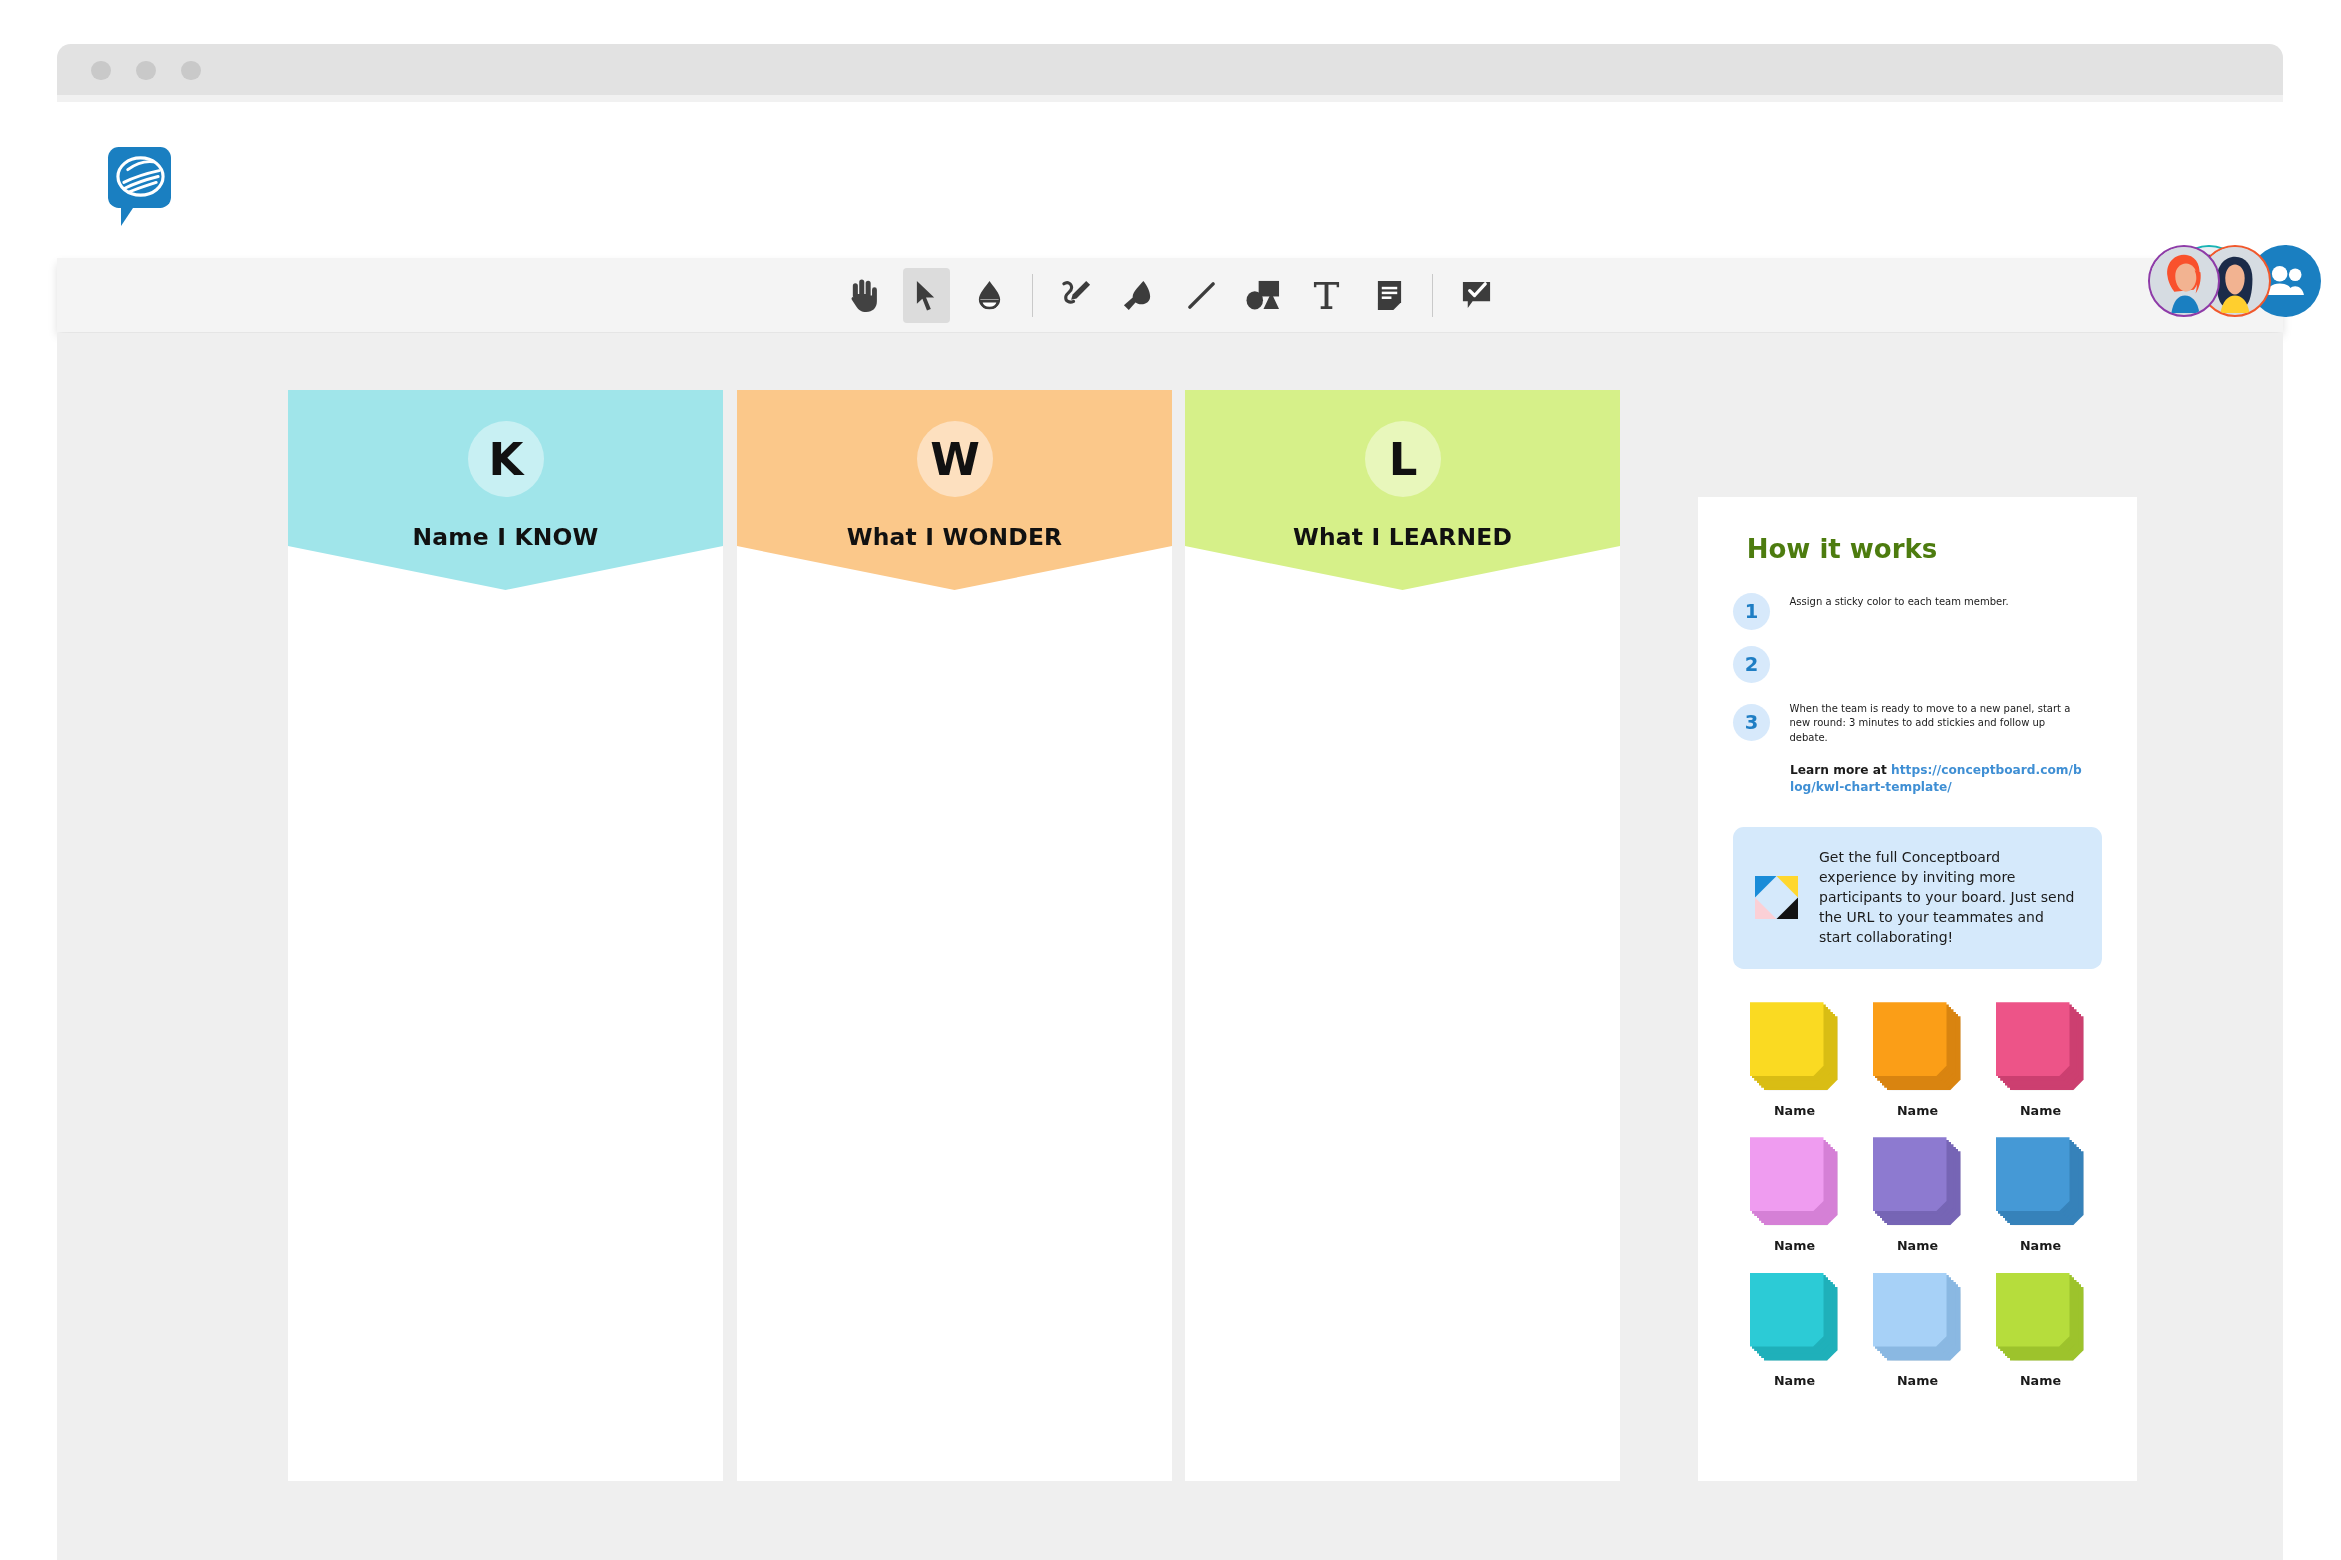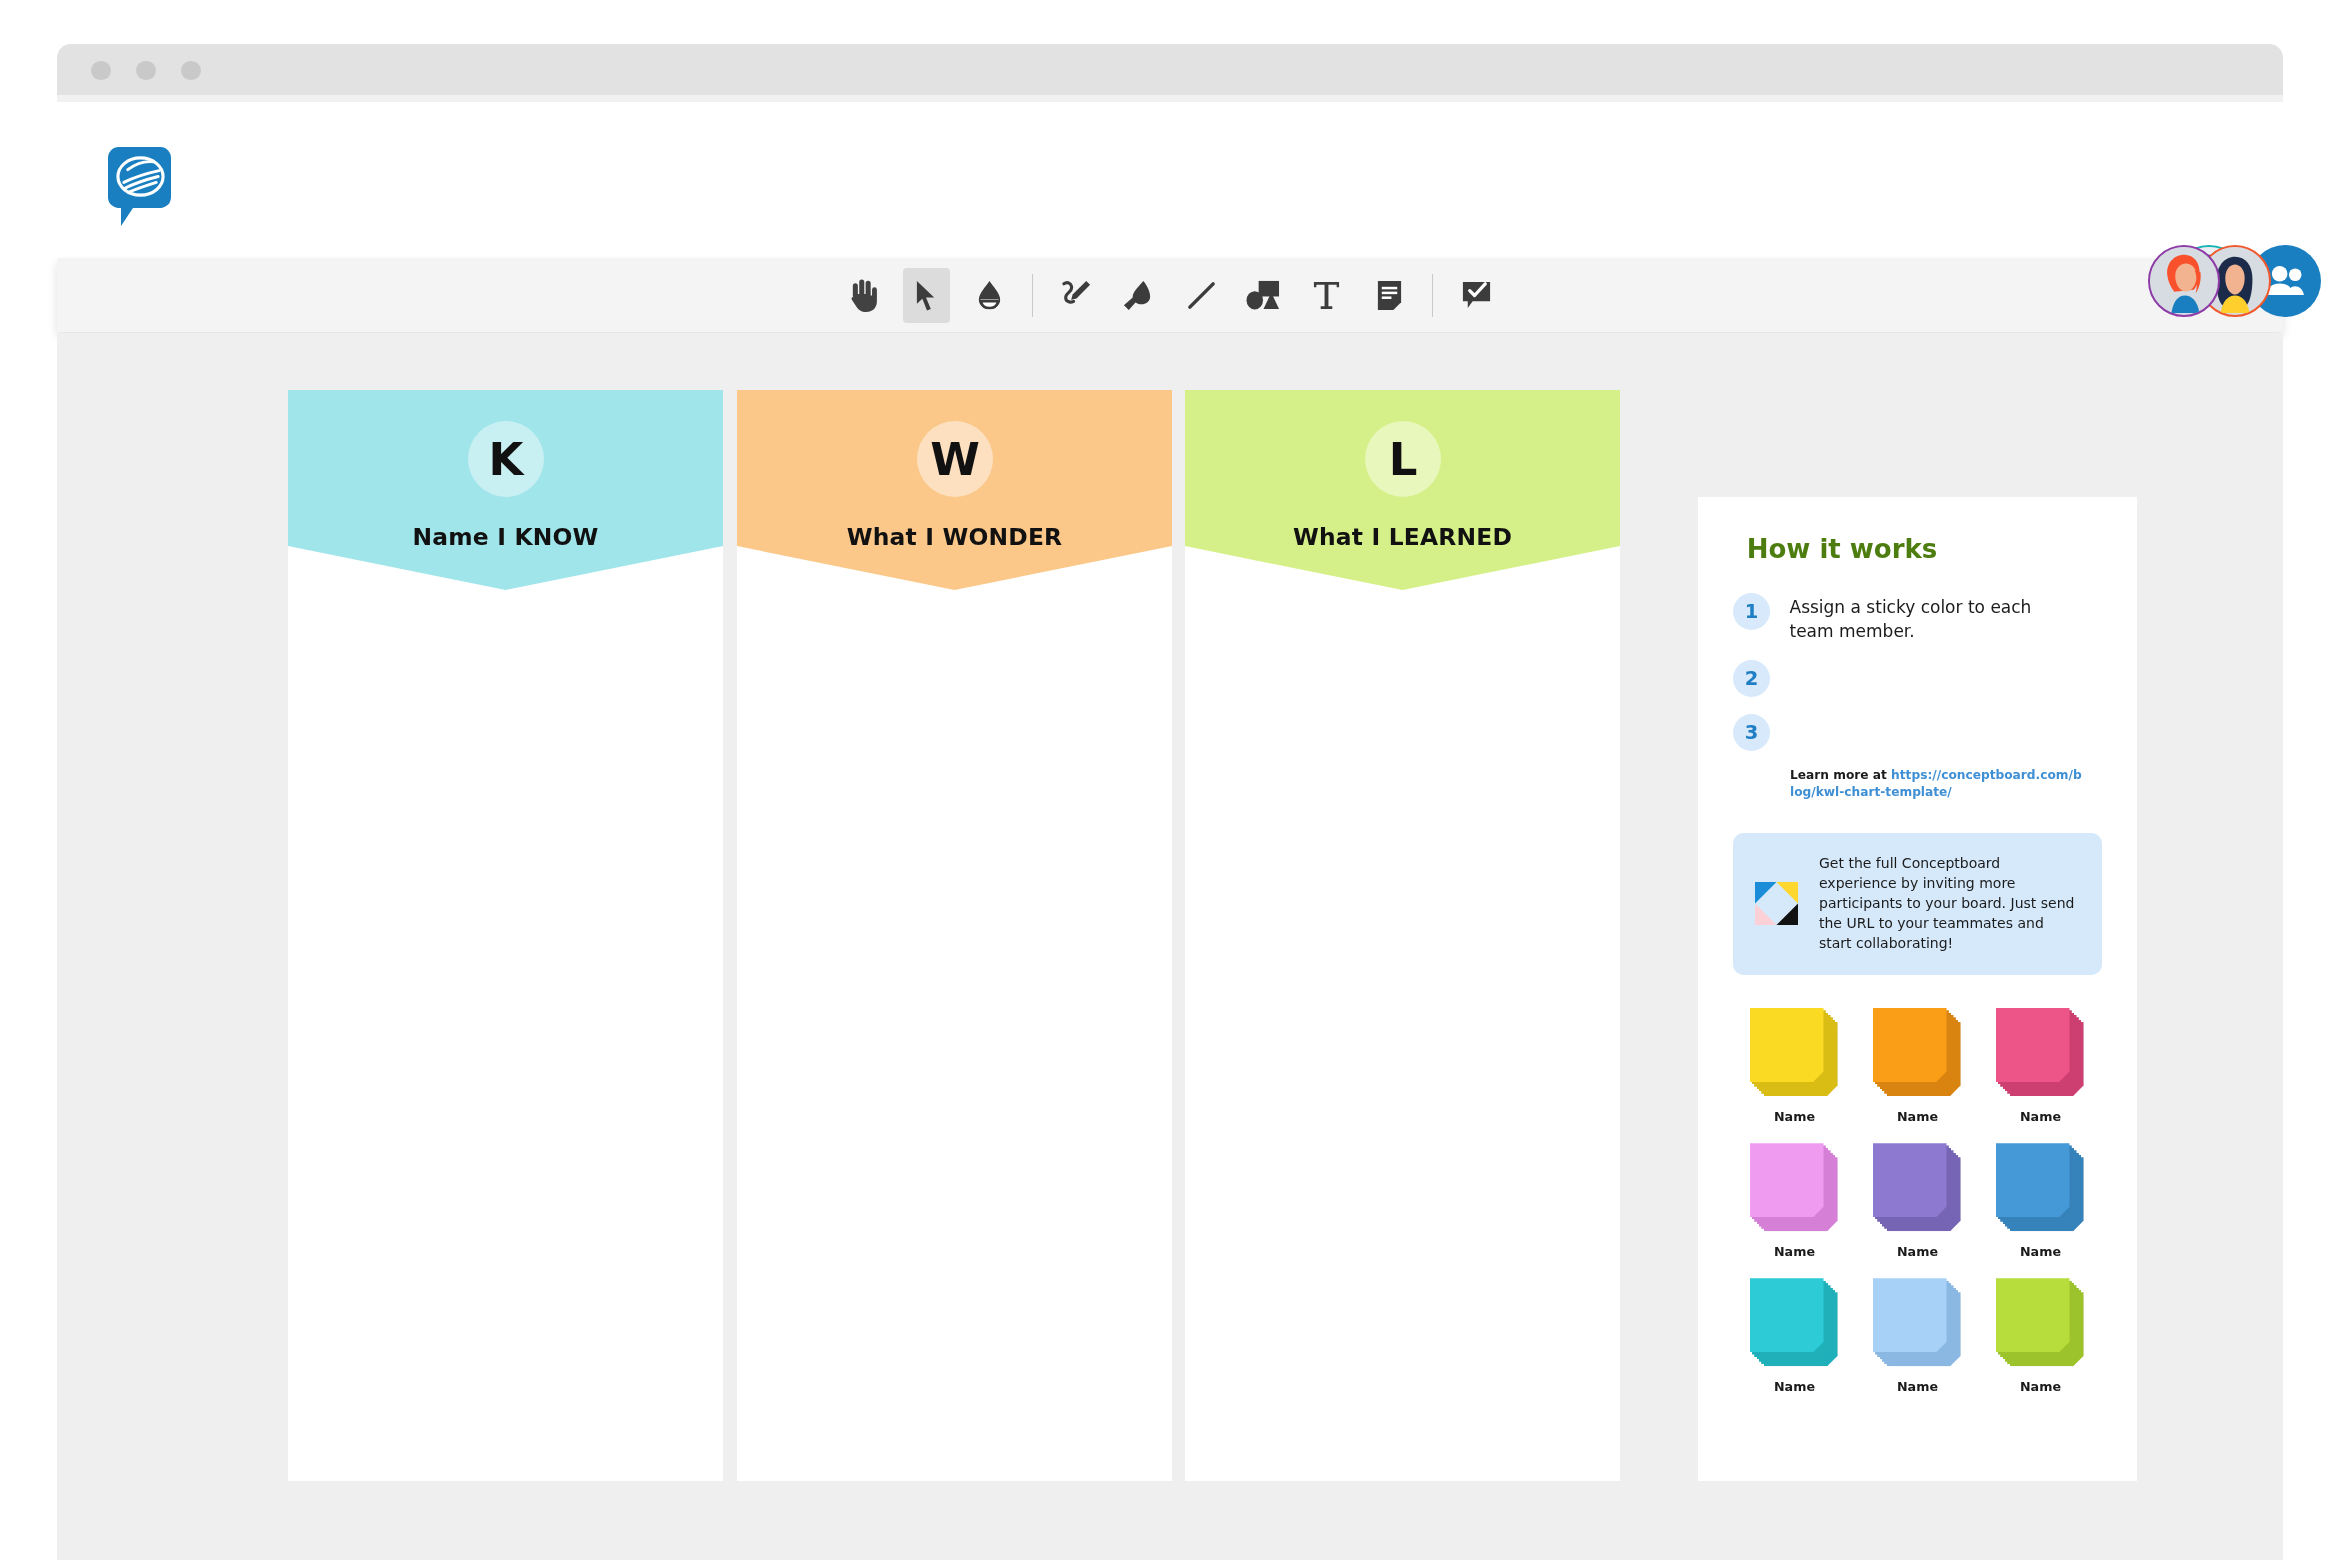--- a/index.html
+++ b/index.html
@@ -126,21 +126,21 @@
   .step { display:flex; gap:19.5px; margin-bottom:16.6px; }
   .step-num {
     flex:0 0 auto; width:37px; height:37px; border-radius:50%; background:#d7e9fb;
     color:#1f7ec4; font-weight:bold; font-size:19.5px;
     display:flex; align-items:center; justify-content:center;
     font-family:"DejaVu Sans", sans-serif;
   }
   .step.s2 .step-num { align-self:center; }
   .step.s3 .step-num { align-self:center; }
   .step-text {
-    font-family:"DejaVu Sans", sans-serif; font-size:17px; line-height:1.44; color:#1b1b1b;
+    font-family:"DejaVu Sans", sans-serif; font-size:10px; line-height:1.44; color:#1b1b1b;
     padding-top:2px; max-width:283px;
   }
 
   .learn {
     margin-top:15.6px; margin-left:57px; max-width:293px;
     font-family:"DejaVu Sans", sans-serif; font-size:12.2px; line-height:1.4; color:#1b1b1b; font-weight:bold;
   }
   .learn a { color:#3f8fd4; font-weight:bold; text-decoration:none; word-break:break-all; }
 
   .promo {
@@ -350,20 +350,21 @@
       <div class="steps">
         <div class="step s1">
           <div class="step-num">1</div>
           <div class="step-text">Assign a sticky color to each team member.</div>
         </div>
         <div class="step s2">
           <div class="step-num">2</div>
         </div>
         <div class="step s3">
           <div class="step-num">3</div>
+          <div class="step-text">When the team is ready to move to a new panel, start a new round: 3 minutes to add stickies and follow up debate.</div>
         </div>
       </div>
 
       <div class="learn">
         <span>Learn more at </span><a href="#">https://conceptboard.com/blog/kwl-chart-template/</a>
       </div>
 
       <div class="promo">
         <div class="promo-icon">
           <svg width="43" height="43" viewBox="0 0 44 44">

